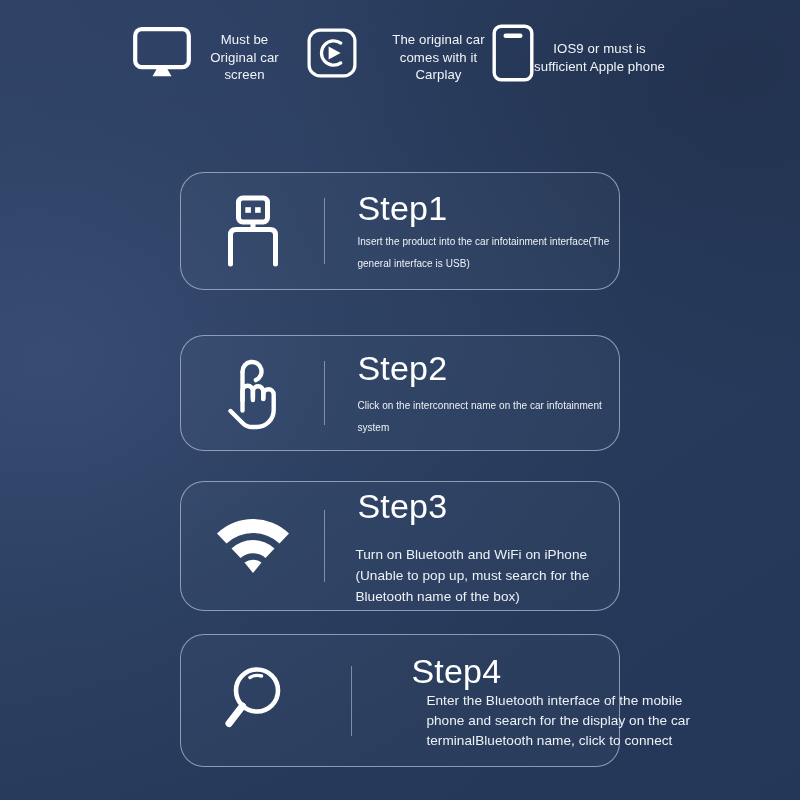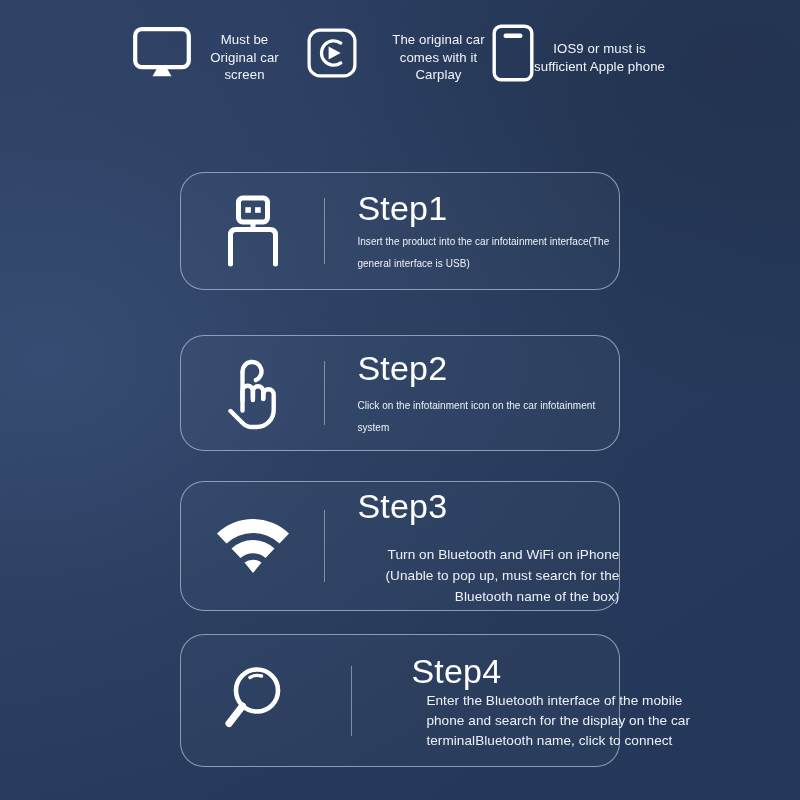--- a/index.html
+++ b/index.html
@@ -111,21 +111,21 @@
     line-height: 21.5px;
     color: #eef1f6;
     letter-spacing: 0.05px;
     white-space: pre-line;
   }
   #card1 .step-title { margin: 0 0 3px 2px; }
   #card1 .step-desc  { margin-left: 2px; width: 270px; }
   #card2 .step-title { margin: 0 0 7px 2px; }
   #card2 .step-desc  { margin-left: 2px; width: 252px; }
   #card3 .step-title { margin: 0 0 18px 2px; }
-  #card3 .step-desc  { margin-left: 0px; width: 264px; font-size: 13.6px; line-height: 21px; text-align: right; }
+  #card3 .step-desc  { margin-left: 0px; width: 264px; font-size: 13.6px; line-height: 21px; }
   #card4 .step-title { margin: 0 0 0px 2px; }
   #card4 .step-desc  { margin-left: 17px; width: 272px; font-size: 13.6px; line-height: 20px; }
 
   svg { display: block; }
 </style>
 </head>
 <body>
 
 <div id="stage">
 
@@ -190,21 +190,21 @@
         <path d="M23.5 16.5 a9.5 9.5 0 1 1 13.4 8.6" fill="none"></path>
         <path d="M23.5 17.5 L23.5 55.5" fill="none"></path>
         <path d="M23.5 45.5 L23.5 36 a5.2 5.2 0 0 1 10.4 0 L33.9 45" fill="none"></path>
         <path d="M33.9 42.5 L33.9 36.5 a5.2 5.2 0 0 1 10.4 0 L44.3 44" fill="none"></path>
         <path d="M44.3 43.5 L44.3 39.5 a5.2 5.2 0 0 1 10.4 0 L54.7 55 a17 17 0 0 1 -17 17 L33 72 a13 13 0 0 1 -9.2 -3.8 L11.5 56" fill="none"></path>
       </svg>
     </div>
     <div class="card-divider"></div>
     <div class="card-body">
       <div class="step-title">Step2</div>
-      <div class="step-desc">Click on the infotainment icon on the car infotainment system</div>
+      <div class="step-desc">Click on the interconnect name on the car infotainment system</div>
     </div>
   </div>
 
   <div class="card" id="card3">
     <div class="card-icon">
       <svg width="78" height="58" viewBox="0 0 78 58" fill="none">
         <path d="M3 16.5 A52 52 0 0 1 75 16.5 L65.5 26.5 A38.5 38.5 0 0 0 12.5 26.5 Z" fill="#ffffff"></path>
         <path d="M17.5 31.5 A31.5 31.5 0 0 1 60.5 31.5 L51.5 41 A19 19 0 0 0 26.5 41 Z" fill="#ffffff"></path>
         <path d="M30.5 45.5 A14.5 14.5 0 0 1 47.5 45.5 L39 56 Z" fill="#ffffff"></path>
       </svg>

